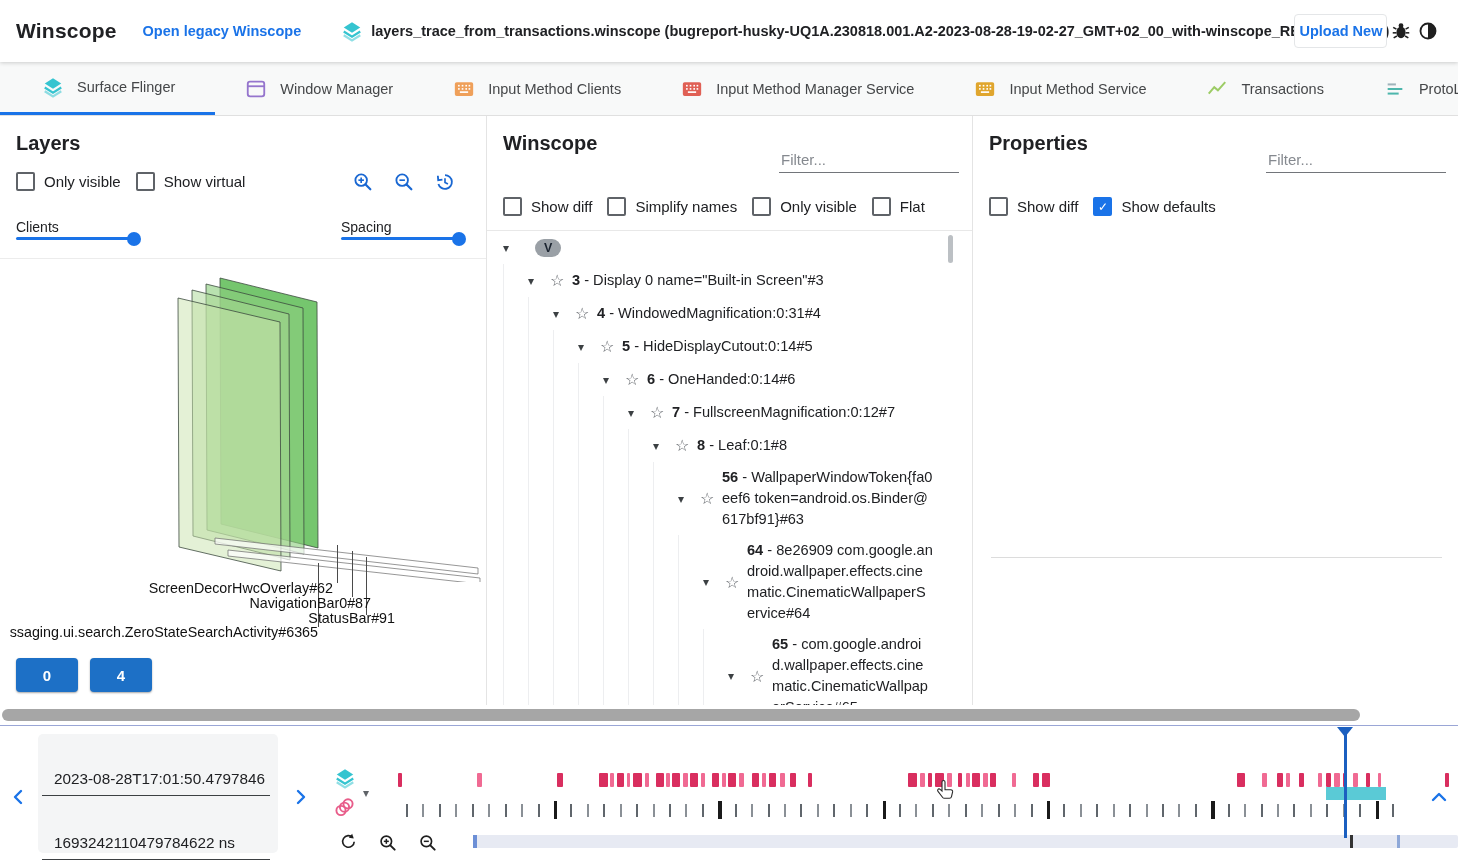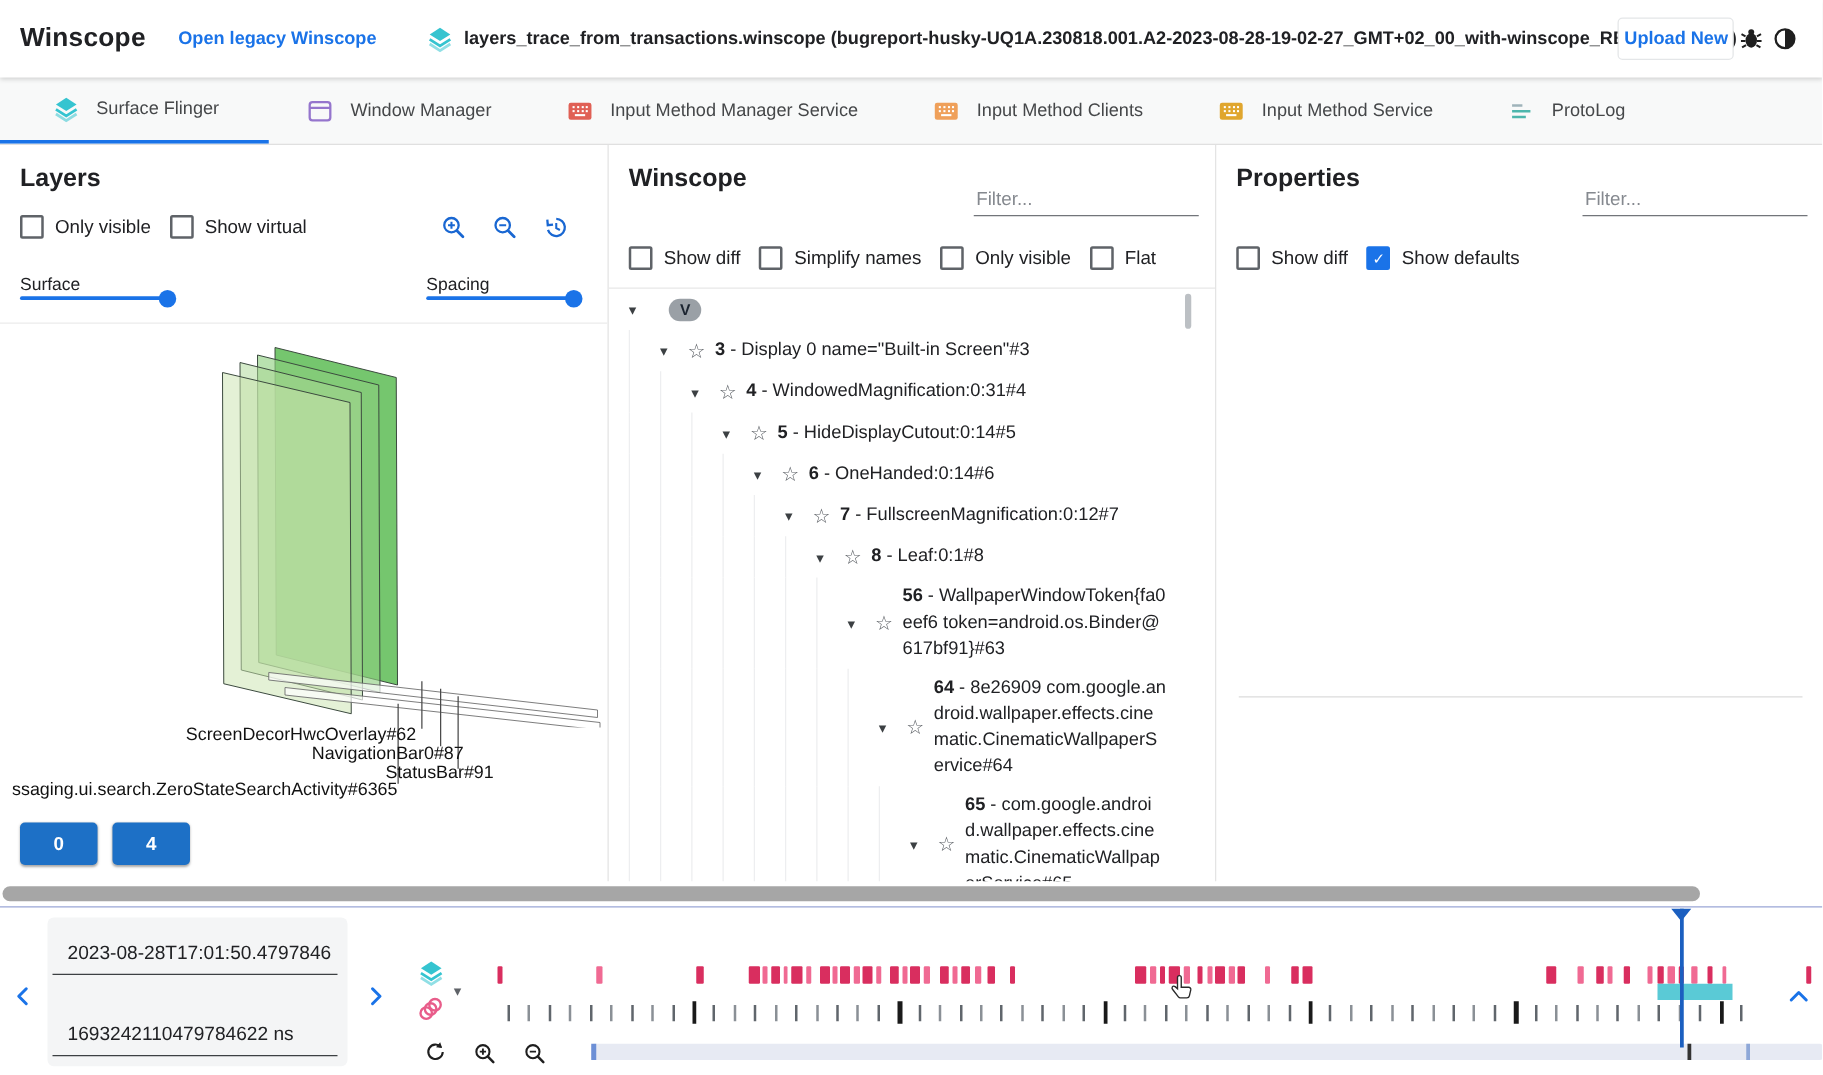--- a/index.html
+++ b/index.html
@@ -73,21 +73,21 @@
   
   #hscroll{position:absolute;top:706px;left:0;width:1458px;height:19px;background:#fff;}
   #hthumb{position:absolute;top:3px;left:2px;width:1358px;height:12px;background:#a6a6a6;border-radius:6px;cursor:pointer;}
   
   #timeline{position:absolute;top:725px;left:0;width:1458px;height:135px;background:#fff;
             border-top:1px solid #9aa6d6;overflow:hidden;}
   .navchev{position:absolute;width:18px;height:18px;cursor:pointer;}
   #timebox{position:absolute;top:8px;left:38px;width:240px;height:119px;background:#f4f5f6;border-radius:5px;
            display:flex;flex-direction:column;justify-content:space-between;padding:14px 2px 8px;box-sizing:border-box;}
   .tfield{border:none;border-bottom:1px solid #3c4043;background:transparent;font-size:15.3px;color:#202124;
-          font-family:inherit;margin:0 2px;padding:6px 0 7px 12px;outline:none;width:228px;box-sizing:border-box;}
+          font-family:inherit;margin:16px 2px;padding:6px 0 7px 12px;outline:none;width:228px;box-sizing:border-box;}
   .tl-ic{position:absolute;display:inline-flex;cursor:pointer;}
   #caret{position:absolute;left:363px;top:60px;color:#5f6368;font-size:12px;cursor:pointer;}
   #marks-row{position:absolute;top:47px;left:0;width:1458px;height:14px;cursor:pointer;}
   .mk{position:absolute;top:0;height:14px;border-radius:1px;}
   #ticks-row{position:absolute;top:75px;left:0;width:1458px;height:18px;cursor:pointer;}
   .tk{position:absolute;}
   #selection{position:absolute;top:61px;height:13px;opacity:.92;}
   #ph-line{position:absolute;top:1px;width:3px;height:111px;z-index:5;}
   #ph-tri{position:absolute;top:1px;width:0;height:0;border-left:8px solid transparent;
           border-right:8px solid transparent;z-index:5;}
@@ -152,67 +152,75 @@
           <svg width="22" height="22" viewBox="0 0 24 24">
             <rect x="3" y="4" width="18" height="16" rx="2.5" fill="none" stroke="#9575cd" stroke-width="2"></rect>
    <line x1="3" y1="9" x2="21" y2="9" stroke="#9575cd" stroke-width="2"></line>
           </svg>
         </span>
         <span>Window Manager</span>
       </div>
       <div class="tab">
         <span class="tic">
           <svg width="22" height="22" viewBox="0 0 24 24">
+            <rect x="2" y="4.5" width="20" height="15" rx="2" fill="#efa05a"></rect>
+            <rect x="5.5" y="7.5" width="1.8" height="1.8" fill="#fff"></rect>
+            <rect x="9.5" y="7.5" width="1.8" height="1.8" fill="#fff"></rect>
+            <rect x="13.5" y="7.5" width="1.8" height="1.8" fill="#fff"></rect>
+            <rect x="17" y="7.5" width="1.8" height="1.8" fill="#fff"></rect>
+            <rect x="5.5" y="11" width="1.8" height="1.8" fill="#fff"></rect>
+            <rect x="9.5" y="11" width="1.8" height="1.8" fill="#fff"></rect>
+            <rect x="13.5" y="11" width="1.8" height="1.8" fill="#fff"></rect>
+            <rect x="17" y="11" width="1.8" height="1.8" fill="#fff"></rect>
+   <rect x="7.5" y="14.5" width="9" height="1.8" fill="#fff"></rect>
+          </svg>
+        </span>
+        <span>Input Method Clients</span>
+      </div>
+      <div class="tab">
+        <span class="tic">
+          <svg width="22" height="22" viewBox="0 0 24 24">
             <rect x="2" y="4.5" width="20" height="15" rx="2" fill="#e06055"></rect>
             <rect x="5.5" y="7.5" width="1.8" height="1.8" fill="#fff"></rect>
             <rect x="9.5" y="7.5" width="1.8" height="1.8" fill="#fff"></rect>
             <rect x="13.5" y="7.5" width="1.8" height="1.8" fill="#fff"></rect>
             <rect x="17" y="7.5" width="1.8" height="1.8" fill="#fff"></rect>
             <rect x="5.5" y="11" width="1.8" height="1.8" fill="#fff"></rect>
             <rect x="9.5" y="11" width="1.8" height="1.8" fill="#fff"></rect>
             <rect x="13.5" y="11" width="1.8" height="1.8" fill="#fff"></rect>
             <rect x="17" y="11" width="1.8" height="1.8" fill="#fff"></rect>
    <rect x="7.5" y="14.5" width="9" height="1.8" fill="#fff"></rect>
           </svg>
         </span>
         <span>Input Method Manager Service</span>
       </div>
       <div class="tab">
         <span class="tic">
           <svg width="22" height="22" viewBox="0 0 24 24">
-            <rect x="2" y="4.5" width="20" height="15" rx="2" fill="#efa05a"></rect>
-            <rect x="5.5" y="7.5" width="1.8" height="1.8" fill="#fff"></rect>
-            <rect x="9.5" y="7.5" width="1.8" height="1.8" fill="#fff"></rect>
-            <rect x="13.5" y="7.5" width="1.8" height="1.8" fill="#fff"></rect>
-            <rect x="17" y="7.5" width="1.8" height="1.8" fill="#fff"></rect>
-            <rect x="5.5" y="11" width="1.8" height="1.8" fill="#fff"></rect>
-            <rect x="9.5" y="11" width="1.8" height="1.8" fill="#fff"></rect>
-            <rect x="13.5" y="11" width="1.8" height="1.8" fill="#fff"></rect>
-            <rect x="17" y="11" width="1.8" height="1.8" fill="#fff"></rect>
-   <rect x="7.5" y="14.5" width="9" height="1.8" fill="#fff"></rect>
-          </svg>
-        </span>
-        <span>Input Method Clients</span>
-      </div>
-      <div class="tab">
-        <span class="tic">
-          <svg width="22" height="22" viewBox="0 0 24 24">
             <rect x="2" y="4.5" width="20" height="15" rx="2" fill="#e0a62e"></rect>
             <rect x="5.5" y="7.5" width="1.8" height="1.8" fill="#fff"></rect>
             <rect x="9.5" y="7.5" width="1.8" height="1.8" fill="#fff"></rect>
             <rect x="13.5" y="7.5" width="1.8" height="1.8" fill="#fff"></rect>
             <rect x="17" y="7.5" width="1.8" height="1.8" fill="#fff"></rect>
             <rect x="5.5" y="11" width="1.8" height="1.8" fill="#fff"></rect>
             <rect x="9.5" y="11" width="1.8" height="1.8" fill="#fff"></rect>
             <rect x="13.5" y="11" width="1.8" height="1.8" fill="#fff"></rect>
             <rect x="17" y="11" width="1.8" height="1.8" fill="#fff"></rect>
    <rect x="7.5" y="14.5" width="9" height="1.8" fill="#fff"></rect>
           </svg>
         </span>
         <span>Input Method Service</span>
+      </div>
+      <div class="tab">
+        <span class="tic">
+          <svg width="22" height="22" viewBox="0 0 24 24">
+            <polyline points="3,17 9,10 13,13.5 21,4.5" fill="none" stroke="#9ccc65" stroke-width="2.2"></polyline>
+          </svg>
+        </span>
+        <span>Transactions</span>
       </div>
       <div class="tab">
         <span class="tic">
           <svg width="22" height="22" viewBox="0 0 24 24">
             <line x1="4" y1="7" x2="13" y2="7" stroke="#9fb3ba" stroke-width="2.2"></line>
    <line x1="4" y1="12" x2="20" y2="12" stroke="#4db6ac" stroke-width="2.2"></line>
    <line x1="4" y1="17" x2="16" y2="17" stroke="#4db6ac" stroke-width="2.2"></line>
           </svg>
         </span>
         <span>ProtoLog</span>
@@ -250,21 +258,21 @@
    </svg>
           </span>
         <span class="icbtn" id="restore-blue">
             <svg width="22" height="22" viewBox="0 0 24 24">
               <path d="M12 4.5 a7.5 7.5 0 1 1 -7.2 9.6" fill="none" stroke="#1967d2" stroke-width="2"></path>
    <polyline points="4.2,5.2 4.6,10 9.2,9.4" fill="none" stroke="#1967d2" stroke-width="2"></polyline>
    <polyline points="12,8 12,12.5 15.2,14.2" fill="none" stroke="#1967d2" stroke-width="1.8"></polyline>
             </svg>
           </span>
       </div>
-      <div class="sl-label" style="left:16px">Surface</div>
+      <div class="sl-label" style="left:16px">Clients</div>
       <div class="sl-track" style="left:16px">
           <div class="sl-thumb"></div>
         </div>
       <div class="sl-label" style="left:341px">Spacing</div>
       <div class="sl-track" style="left:341px">
           <div class="sl-thumb"></div>
         </div>
       <div id="scene-divider"></div>
 
       <svg id="scene" width="486" height="324" viewBox="0 258 486 324">

